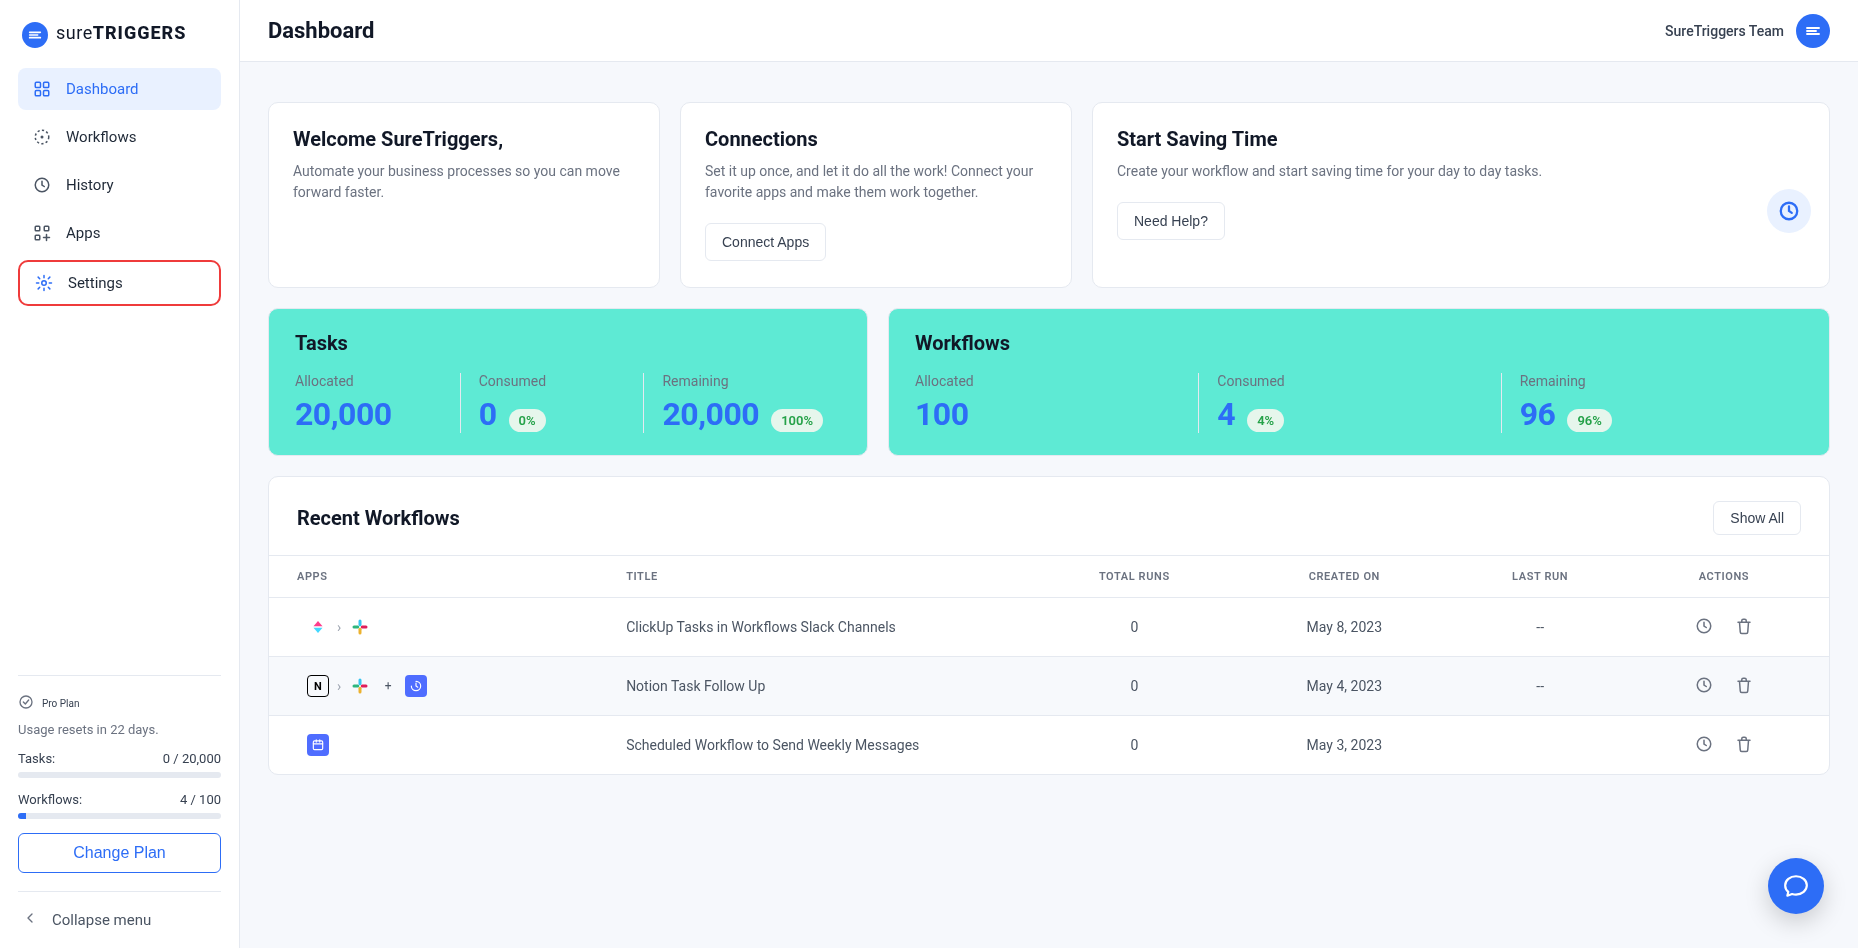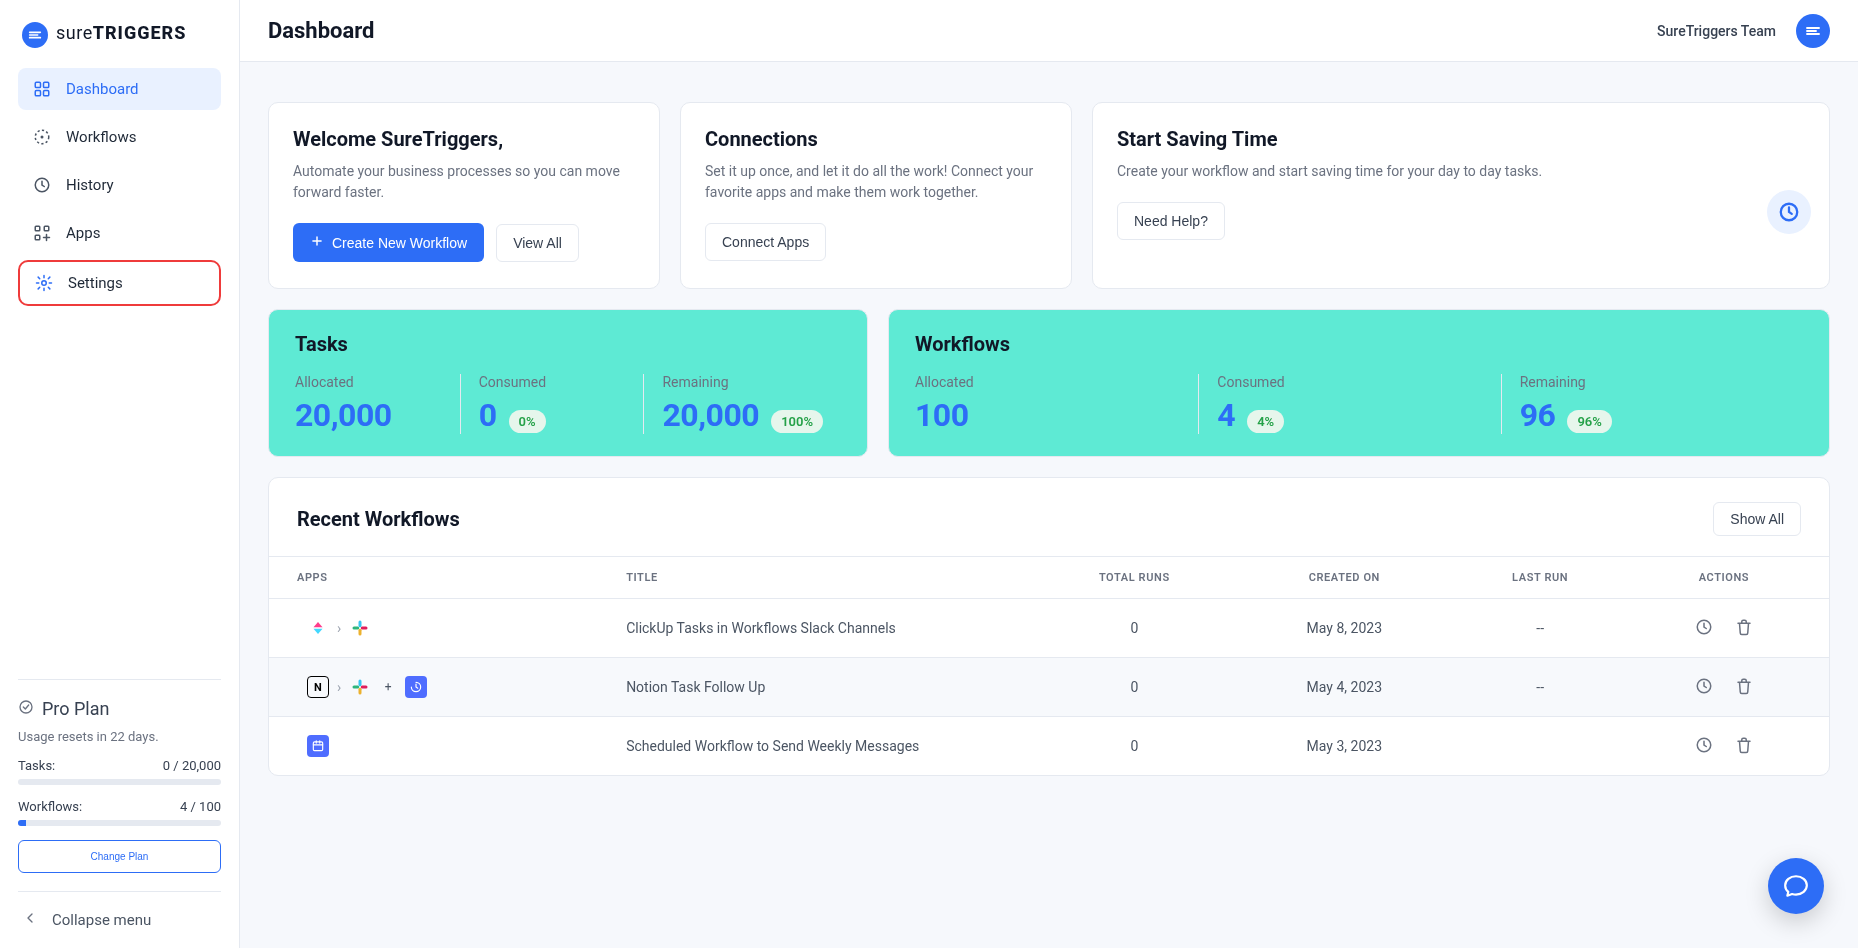--- a/index.html
+++ b/index.html
@@ -36,34 +36,34 @@
 
   .nav{list-style:none;margin:0;padding:0;}
   .nav li{display:flex;align-items:center;gap:14px;padding:11px 14px;border-radius:8px;cursor:pointer;color:#1f2937;font-size:15px;margin-bottom:6px;position:relative;}
   .nav li .icon{width:20px;height:20px;display:flex;align-items:center;justify-content:center;color:#4b5563;}
   .nav li.active{background:var(--blue-bg);color:var(--primary);}
   .nav li.active .icon{color:var(--primary);}
   .nav li.highlighted{border:2px solid #ef3b3b;border-radius:10px;}
 
   .spacer{flex:1;}
   .footer{border-top:1px solid var(--border);padding-top:18px;margin-top:18px;}
-  .plan{display:flex;align-items:center;gap:8px;color:#374151;font-size:18px;margin-bottom:10px;}
+  .plan{display:flex;align-items:center;gap:8px;color:#374151;font-size:10px;margin-bottom:10px;}
   .reset{color:var(--muted);font-size:13px;margin-bottom:14px;}
   .metric-row{display:flex;justify-content:space-between;font-size:13px;color:#374151;margin-bottom:6px;}
   .bar-track{width:100%;height:6px;border-radius:4px;background:var(--border);overflow:hidden;margin-bottom:14px;}
   .bar-fill{height:100%;background:var(--primary);}
-  .change-plan{width:100%;padding:10px;border:1px solid var(--primary);background:#fff;color:var(--primary);font-size:10px;border-radius:6px;cursor:pointer;}
+  .change-plan{width:100%;padding:10px;border:1px solid var(--primary);background:#fff;color:var(--primary);font-size:16px;border-radius:6px;cursor:pointer;}
   .divider{height:1px;background:var(--border);margin:18px 0;}
   .collapse{display:flex;align-items:center;gap:14px;color:var(--muted2);cursor:pointer;font-size:15px;padding:0 4px;}
 
   
   .main{flex:1;display:flex;flex-direction:column;}
   .topbar{height:62px;background:#fff;border-bottom:1px solid var(--border);display:flex;align-items:center;justify-content:space-between;padding:0 28px;}
   .topbar h1{margin:0;font-size:22px;font-weight:700;}
-  .team{display:flex;align-items:center;gap:20px;color:#374151;font-weight:500;}
+  .team{display:flex;align-items:center;gap:12px;color:#374151;font-weight:500;}
   .avatar{width:34px;height:34px;border-radius:50%;background:var(--primary);display:flex;align-items:center;justify-content:center;}
   .avatar svg{width:18px;height:18px;}
 
   
   .content{padding:40px 28px;flex:1;}
   .row{display:flex;gap:20px;margin-bottom:20px;}
 
   .card{background:#fff;border:1px solid var(--border);border-radius:10px;padding:24px 24px 26px 24px;}
   .card h2{margin:0 0 10px 0;font-size:20px;font-weight:700;color:#111827;}
   .card p{margin:0 0 20px 0;color:var(--muted);font-size:14px;line-height:1.5;}
@@ -244,31 +244,20 @@
         </span>
       </div>
     </div>
 
     <div class="content">
 
       <div class="row">
         <div class="card welcome">
           <h2>Welcome SureTriggers,</h2>
           <p>Automate your business processes so you can move forward faster.</p>
-          <div class="card-actions">
-            <button class="btn btn-primary">
-              <span>
-                <svg width="14" height="14" viewBox="0 0 24 24" fill="none">
-                    <path d="M12 5v14M5 12h14" stroke="#fff" stroke-width="2.5" stroke-linecap="round"></path>
-                  </svg>
-              </span>
-              <span>Create New Workflow</span>
-            </button>
-            <button class="btn btn-outline">View All</button>
-          </div>
         </div>
 
         <div class="card connections">
           <h2>Connections</h2>
           <p>Set it up once, and let it do all the work! Connect your favorite apps and make them work together.</p>
           <div class="card-actions">
             <button class="btn btn-outline">Connect Apps</button>
           </div>
         </div>
 

